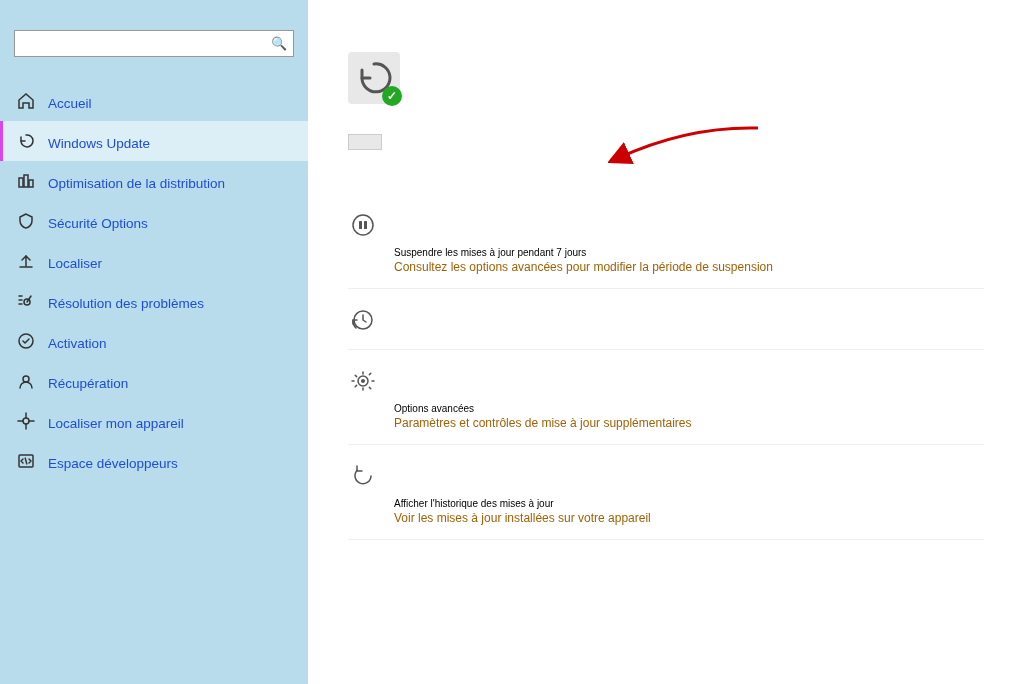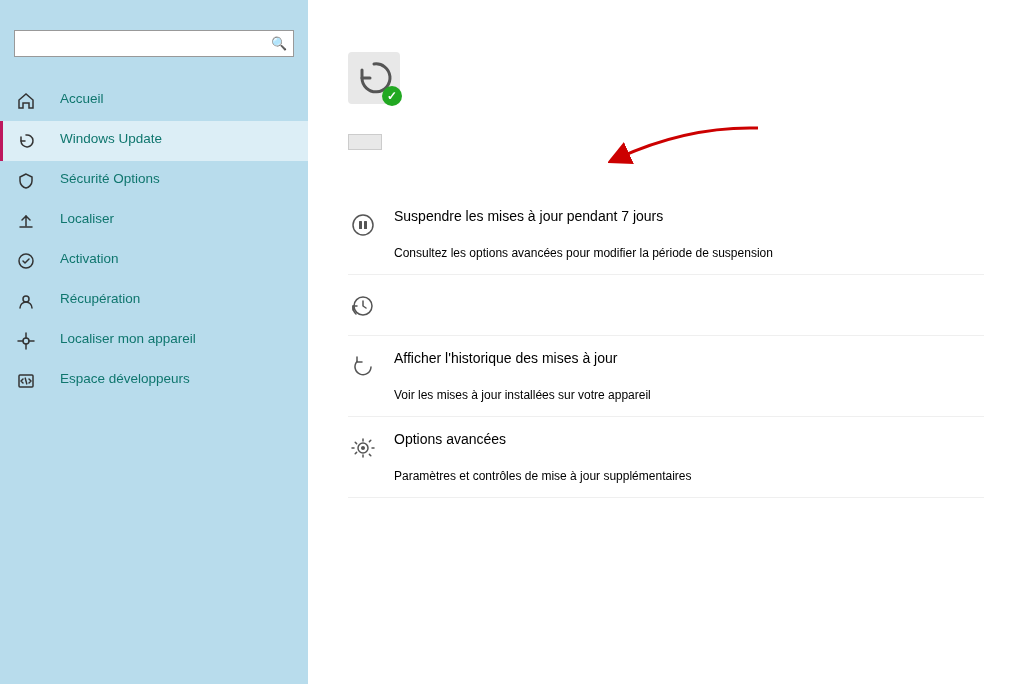--- a/index.html
+++ b/index.html
@@ -77,32 +77,32 @@
 
     .section-label {
       font-size: 13px;
       font-weight: 700;
       color: #000;
       padding: 8px 16px 6px;
     }
 
     .nav-item {
       display: flex;
-      align-items: flex-start;
+      align-items: flex-end;
       padding: 10px 16px;
       cursor: pointer;
-      gap: 24px;
+      gap: 12px;
       font-size: 13.5px;
-      color: #0f766e;
+      color: #1d4ed8;
       position: relative;
     }
 
     .nav-item.active {
       background: rgba(255,255,255,0.5);
-      border-left: 3px solid #be185d;
+      border-left: 3px solid #d946ef;
       padding-left: 13px;
     }
 
     .nav-icon {
       width: 20px;
       height: 20px;
       display: flex;
       align-items: center;
       justify-content: center;
       font-size: 16px;
@@ -214,29 +214,29 @@
       margin-top: 2px;
       color: #444;
     }
 
     .opt-text-wrap {
       display: flex;
       flex-direction: column;
     }
 
     .opt-title {
-      font-size: 14px;
+      font-size: 10px;
       color: #000;
       margin-bottom: 2px;
+      margin-top: 39px;
     }
 
     .opt-subtitle {
       font-size: 12px;
-      color: #000000;
-      margin-top: 20px;
+      color: #a16207;
     }
   </style>
 </head>
 <body>
 
 <div class="sidebar">
   <div class="sidebar-header">
     <button class="back-btn">
       <span></span>
     </button>
@@ -268,34 +268,54 @@
           <svg width="18" height="18" viewBox="0 0 18 18" fill="none">
             <path d="M9 3 A6 6 0 1 1 4 9" stroke="#333" stroke-width="1.5" fill="none" stroke-linecap="round"></path>
             <polyline points="4,5 4,9 8,9" stroke="#333" stroke-width="1.5" fill="none" stroke-linecap="round" stroke-linejoin="round"></polyline>
           </svg>
         </span>
         <span class="nav-label">Windows Update</span>
       </div>
       <div class="nav-item">
         <span class="nav-icon">
           <svg width="18" height="18" viewBox="0 0 18 18" fill="none">
+            <rect x="2" y="6" width="4" height="9" stroke="#333" stroke-width="1.5" fill="none"></rect>
+            <rect x="7" y="3" width="4" height="12" stroke="#333" stroke-width="1.5" fill="none"></rect>
+            <rect x="12" y="8" width="4" height="7" stroke="#333" stroke-width="1.5" fill="none"></rect>
+          </svg>
+        </span>
+        <span class="nav-label">Optimisation de la distribution</span>
+      </div>
+      <div class="nav-item">
+        <span class="nav-icon">
+          <svg width="18" height="18" viewBox="0 0 18 18" fill="none">
             <path d="M9 2L3 5V9C3 12.5 6 15.5 9 16C12 15.5 15 12.5 15 9V5L9 2Z" stroke="#333" stroke-width="1.5" fill="none"></path>
           </svg>
         </span>
         <span class="nav-label">Sécurité Options</span>
       </div>
       <div class="nav-item">
         <span class="nav-icon">
           <svg width="18" height="18" viewBox="0 0 18 18" fill="none">
             <polyline points="9,14 9,4" stroke="#333" stroke-width="1.5" stroke-linecap="round"></polyline>
             <polyline points="5,8 9,4 13,8" stroke="#333" stroke-width="1.5" stroke-linecap="round" stroke-linejoin="round"></polyline>
             <line x1="3" y1="15" x2="15" y2="15" stroke="#333" stroke-width="1.5" stroke-linecap="round"></line>
           </svg>
         </span>
         <span class="nav-label">Localiser</span>
+      </div>
+      <div class="nav-item">
+        <span class="nav-icon">
+          <svg width="18" height="18" viewBox="0 0 18 18" fill="none">
+            <circle cx="10" cy="10" r="3" stroke="#333" stroke-width="1.5" fill="none"></circle>
+            <path d="M2 4h3M2 8h3M2 12h3" stroke="#333" stroke-width="1.5" stroke-linecap="round"></path>
+            <path d="M14 4l-4 6" stroke="#333" stroke-width="1.5" stroke-linecap="round"></path>
+          </svg>
+        </span>
+        <span class="nav-label">Résolution des problèmes</span>
       </div>
       <div class="nav-item">
         <span class="nav-icon">
           <svg width="18" height="18" viewBox="0 0 18 18" fill="none">
             <circle cx="9" cy="9" r="7" stroke="#333" stroke-width="1.5" fill="none"></circle>
             <polyline points="6,9 8,11 12,7" stroke="#333" stroke-width="1.5" fill="none" stroke-linecap="round" stroke-linejoin="round"></polyline>
           </svg>
         </span>
         <span class="nav-label">Activation</span>
       </div>
@@ -385,36 +405,36 @@
             <circle cx="12" cy="12" r="9" stroke="#555" stroke-width="1.5" fill="none"></circle>
             <polyline points="12,7 12,12 15,14" stroke="#555" stroke-width="1.5" fill="none" stroke-linecap="round" stroke-linejoin="round"></polyline>
             <path d="M5 20 A10 10 0 0 1 2 12" stroke="#555" stroke-width="1.5" fill="none" stroke-linecap="round"></path>
             <polyline points="2,16 2,12 6,12" stroke="#555" stroke-width="1.5" fill="none" stroke-linecap="round" stroke-linejoin="round"></polyline>
           </svg>
         </div>
       </div>
       <div class="option-item">
         <div class="opt-icon">
           <svg width="24" height="24" viewBox="0 0 24 24" fill="none">
+            <path d="M14 12c0 1.1-.9 2-2 2s-2-.9-2-2 .9-2 2-2 2 .9 2 2z" fill="#555"></path>
+            <path d="M12 3v2M12 19v2M4.2 6.2l1.4 1.4M18.4 18.4l1.4 1.4M3 12H1M23 12h-2M4.2 17.8l1.4-1.4M18.4 5.6l1.4-1.4" stroke="#555" stroke-width="1.5" stroke-linecap="round"></path>
+            <circle cx="12" cy="12" r="5" stroke="#555" stroke-width="1.5" fill="none"></circle>
+          </svg>
+        </div>
+        <div class="opt-text-wrap">
+          <span class="opt-title">Options avancées</span>
+          <span class="opt-subtitle">Paramètres et contrôles de mise à jour supplémentaires</span>
+        </div>
+      </div>
+      <div class="option-item">
+        <div class="opt-icon">
+          <svg width="24" height="24" viewBox="0 0 24 24" fill="none">
             <path d="M20 12A8 8 0 1 1 6 6.4" stroke="#555" stroke-width="1.5" fill="none" stroke-linecap="round"></path>
             <polyline points="6,2 6,7 11,7" stroke="#555" stroke-width="1.5" fill="none" stroke-linecap="round" stroke-linejoin="round"></polyline>
           </svg>
         </div>
         <div class="opt-text-wrap">
           <span class="opt-title">Afficher l'historique des mises à jour</span>
           <span class="opt-subtitle">Voir les mises à jour installées sur votre appareil</span>
         </div>
       </div>
-      <div class="option-item">
-        <div class="opt-icon">
-          <svg width="24" height="24" viewBox="0 0 24 24" fill="none">
-            <path d="M14 12c0 1.1-.9 2-2 2s-2-.9-2-2 .9-2 2-2 2 .9 2 2z" fill="#555"></path>
-            <path d="M12 3v2M12 19v2M4.2 6.2l1.4 1.4M18.4 18.4l1.4 1.4M3 12H1M23 12h-2M4.2 17.8l1.4-1.4M18.4 5.6l1.4-1.4" stroke="#555" stroke-width="1.5" stroke-linecap="round"></path>
-            <circle cx="12" cy="12" r="5" stroke="#555" stroke-width="1.5" fill="none"></circle>
-          </svg>
-        </div>
-        <div class="opt-text-wrap">
-          <span class="opt-title">Options avancées</span>
-          <span class="opt-subtitle">Paramètres et contrôles de mise à jour supplémentaires</span>
-        </div>
-      </div>
     </div>
 </div>
 
 </body></html>

